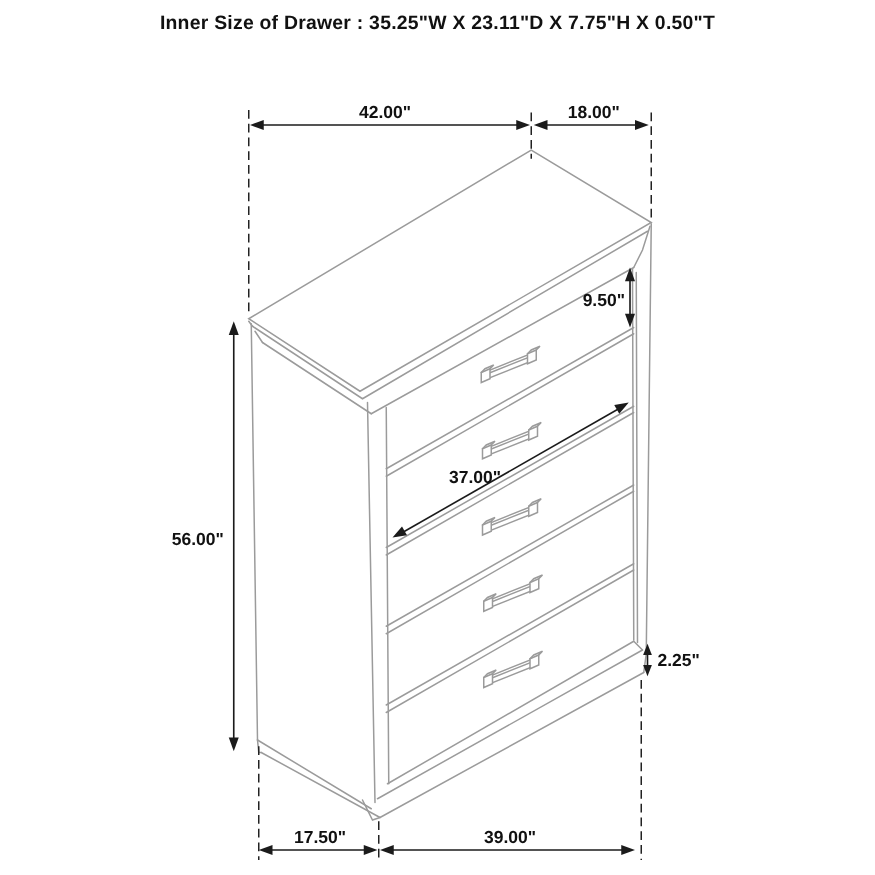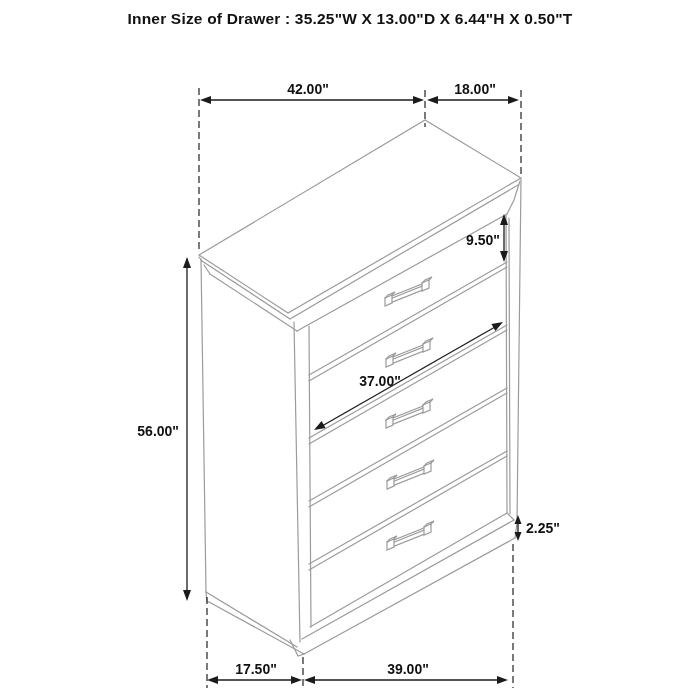--- a/index.html
+++ b/index.html
@@ -12,21 +12,21 @@
   .cabfill{stroke:#9b9b9b;stroke-width:1.2;fill:#ffffff;}
   .dim{stroke:#1b1b1b;stroke-width:1.3;fill:none;}
   .arrow{fill:#1b1b1b;stroke:none;}
   .ext{stroke:#222;stroke-width:1.2;fill:none;stroke-dasharray:7 4;}
   .dimtext{font-family:"Liberation Sans",sans-serif;font-size:14px;font-weight:bold;fill:#111;}
 </style>
 </head>
 <body>
 
 <div id="page">
-  <div id="title">Inner Size of Drawer : 35.25"W X 13.00"D X 6.44"H X 0.50"T</div>
+  <div id="title">Inner Size of Drawer : 35.25"W X 23.11"D X 7.75"H X 0.50"T</div>
 
   <svg width="700" height="700" viewBox="0 0 700 700">
 
     <defs>
       <g id="handle">
         <path d="M-18,6 L17,-8 L17,-4 L-18,10 Z" class="cabfill"></path>
         <path d="M-18,6 L-16,3 L19,-11 L17,-8" class="cab"></path>
         <path d="M-23,5 L-16,2 L-16,10 L-23,13 Z" class="cabfill"></path>
         <path d="M-23,5 L-20,2 L-13,-1 L-16,2" class="cab"></path>
         <path d="M14,-10 L21,-13 L21,-5 L14,-2 Z" class="cabfill"></path>

